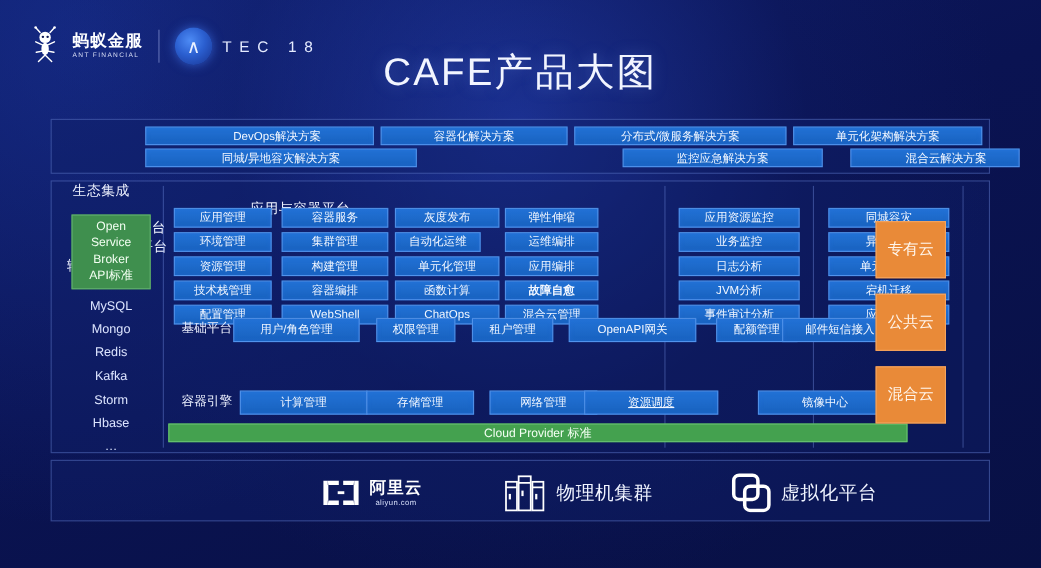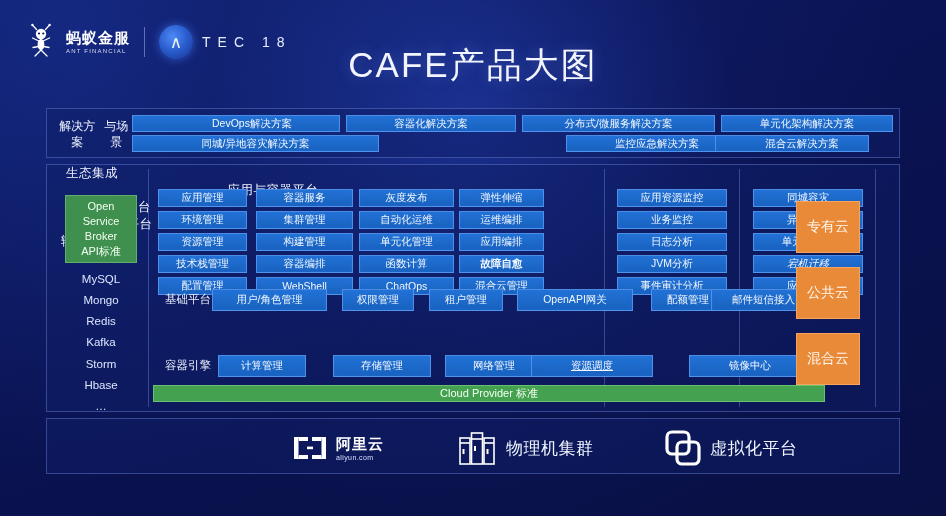--- a/index.html
+++ b/index.html
@@ -147,31 +147,27 @@
       <div class="atec-circle">
         <span>∧</span>
       </div>
       <div class="atec-text">TEC 18</div>
     </div>
   </div>
 
   <div class="title">CAFE产品大图</div>
 
   <div class="frame" id="solutions">
-    <div class="sect-label" id="sol-label">
-        <div>解决方案</div>
-        <div>与场景</div>
-      </div>
   <div class="btn sol-btn" style="left: 85px; top: 6px; width: 208px; padding-left: 32px;">DevOps解决方案</div>
       <div class="btn sol-btn" style="left: 299px; top: 6px; width: 170px;">容器化解决方案</div>
       <div class="btn sol-btn" style="left: 475px; top: 6px; width: 193px;">分布式/微服务解决方案</div>
       <div class="btn sol-btn" style="left: 674px; top: 6px; width: 172px;">单元化架构解决方案</div>
       <div class="btn sol-btn" style="left: 85px; top: 26px; width: 247px;">同城/异地容灾解决方案</div>
       <div class="btn sol-btn" style="left: 519px; top: 26px; width: 182px;">监控应急解决方案</div>
-      <div class="btn sol-btn" style="left: 668px; top: 26px; width: 154px; padding-left: 20px;">混合云解决方案</div>
+      <div class="btn sol-btn" style="left: 726px; top: 26px; width: 154px; padding-left: 20px;">混合云解决方案</div>
     </div>
 
   <div class="frame" id="body-frame">
       <div class="vdiv" style="left: 101px;"></div>
       <div class="vdiv" style="left: 557px;"></div>
       <div class="vdiv" style="left: 692px;"></div>
       <div class="vdiv" style="left: 828px;"></div>
       <div class="col-title" style="left: 6px; top: 10px; width: 90px;">生态集成</div>
       <div id="eco-green">
         <div>Open</div>
@@ -193,64 +189,64 @@
       <div class="btn grid-btn" style="left: 111px; top: 46px; width: 89px;">环境管理</div>
       <div class="btn grid-btn" style="left: 111px; top: 68px; width: 89px;">资源管理</div>
       <div class="btn grid-btn" style="left: 111px; top: 90px; width: 89px;">技术栈管理</div>
       <div class="btn grid-btn" style="left: 111px; top: 112px; width: 89px;">配置管理</div>
       <div class="btn grid-btn" style="left: 209px; top: 24px; width: 97px;">容器服务</div>
       <div class="btn grid-btn" style="left: 209px; top: 46px; width: 97px;">集群管理</div>
       <div class="btn grid-btn" style="left: 209px; top: 68px; width: 97px;">构建管理</div>
       <div class="btn grid-btn" style="left: 209px; top: 90px; width: 97px;">容器编排</div>
       <div class="btn grid-btn" style="left: 209px; top: 112px; width: 97px;">WebShell</div>
       <div class="btn grid-btn" style="left: 312px; top: 24px; width: 95px;">灰度发布</div>
-      <div class="btn grid-btn" style="left: 312px; top: 46px; width: 95px;">自动化运维</div>
+      <div class="btn grid-btn" style="left: 312px; top: 46px; width: 78px;">自动化运维</div>
       <div class="btn grid-btn" style="left: 312px; top: 68px; width: 95px;">单元化管理</div>
       <div class="btn grid-btn" style="left: 312px; top: 90px; width: 95px;">函数计算</div>
       <div class="btn grid-btn" style="left: 312px; top: 112px; width: 95px;">ChatOps</div>
       <div class="btn grid-btn" style="left: 412px; top: 24px; width: 85px;">弹性伸缩</div>
       <div class="btn grid-btn" style="left: 412px; top: 46px; width: 85px;">运维编排</div>
       <div class="btn grid-btn" style="left: 412px; top: 68px; width: 85px;">应用编排</div>
       <div class="btn grid-btn" style="left: 412px; top: 90px; width: 85px; font-weight: bold;">故障自愈</div>
       <div class="btn grid-btn" style="left: 412px; top: 112px; width: 85px;">混合云管理</div>
       <div class="col-title" style="left: 560px; top: 8px; width: 130px;">监控分析平台</div>
       <div class="btn grid-btn" style="left: 570px; top: 24px; width: 110px;">应用资源监控</div>
       <div class="btn grid-btn" style="left: 570px; top: 46px; width: 110px;">业务监控</div>
       <div class="btn grid-btn" style="left: 570px; top: 68px; width: 110px;">日志分析</div>
       <div class="btn grid-btn" style="left: 570px; top: 90px; width: 110px;">JVM分析</div>
       <div class="btn grid-btn" style="left: 570px; top: 112px; width: 110px;">事件审计分析</div>
       <div class="col-title" style="left: 694px; top: 8px; width: 133px;">容灾应急平台</div>
       <div class="btn grid-btn" style="left: 706px; top: 24px; width: 110px;">同城容灾</div>
       <div class="btn grid-btn" style="left: 706px; top: 46px; width: 110px;">异地容灾</div>
       <div class="btn grid-btn" style="left: 706px; top: 68px; width: 110px;">单元化容灾</div>
-      <div class="btn grid-btn" style="left: 706px; top: 90px; width: 110px; font-style: italic;">宕机迁移</div>
+      <div class="btn grid-btn" style="left: 706px; top: 90px; width: 110px;">宕机迁移</div>
       <div class="btn grid-btn" style="left: 706px; top: 112px; width: 110px;">应急运维</div>
       <div class="sect-label row-label" style="left: 106px; top: 122px;">基础平台</div>
       <div class="btn row-btn" style="left: 165px; top: 124px; width: 115px;">用户/角色管理</div>
       <div class="btn row-btn" style="left: 295px; top: 124px; width: 72px;">权限管理</div>
       <div class="btn row-btn" style="left: 382px; top: 124px; width: 74px;">租户管理</div>
       <div class="btn row-btn" style="left: 470px; top: 124px; width: 116px;">OpenAPI网关</div>
       <div class="btn row-btn" style="left: 604px; top: 124px; width: 74px;">配额管理</div>
       <div class="btn row-btn" style="left: 664px; top: 124px; width: 105px;">邮件短信接入</div>
       <div class="sect-label row-label" style="left: 106px; top: 188px;">容器引擎</div>
-      <div class="btn row-btn" style="left: 171px; top: 190px; width: 88px;">计算管理</div>
+      <div class="btn row-btn" style="left: 171px; top: 190px; width: 116px;">计算管理</div>
       <div class="btn row-btn" style="left: 286px; top: 190px; width: 98px;">存储管理</div>
       <div class="btn row-btn" style="left: 398px; top: 190px; width: 98px;">网络管理</div>
       <div class="btn row-btn" style="left: 484px; top: 190px; width: 122px; text-decoration: underline;">资源调度</div>
       <div class="btn row-btn" style="left: 642px; top: 190px; width: 122px;">镜像中心</div>
       <div id="cloud-provider">Cloud Provider 标准</div>
       <div class="col-title" style="right: 8px; top: 8px; width: 80px;">输出形态</div>
       <div class="out-box" style="left: 749px; top: 36px;">专有云</div>
       <div class="out-box" style="left: 749px; top: 102px;">公共云</div>
       <div class="out-box" style="left: 749px; top: 168px;">混合云</div>
     </div>
 
   <div class="frame" id="infra">
 
-    <div class="infra-item" style="left:245px;">
+    <div class="infra-item" style="left:245px;text-align:center;">
       <svg width="44" height="32" viewBox="0 0 44 32">
         <path d="M6 5 L2 5 L2 27 L6 27 L6 23 L6.5 23 L6.5 9 L6 9 Z" fill="#fff"></path>
         <path d="M6 5 L16 5 L16 9 L6.5 9 Z" fill="#fff"></path>
         <path d="M6 27 L16 27 L16 23 L6.5 23 Z" fill="#fff"></path>
         <path d="M30 5 L34 5 L34 27 L30 27 L30 23 L29.5 23 L29.5 9 L30 9 Z" fill="#fff"></path>
         <path d="M30 5 L20 5 L20 9 L29.5 9 Z" fill="#fff"></path>
         <path d="M30 27 L20 27 L20 23 L29.5 23 Z" fill="#fff"></path>
         <rect x="15" y="14.6" width="6" height="2.6" fill="#fff"></rect>
       </svg>
       <div class="ali-txt">

